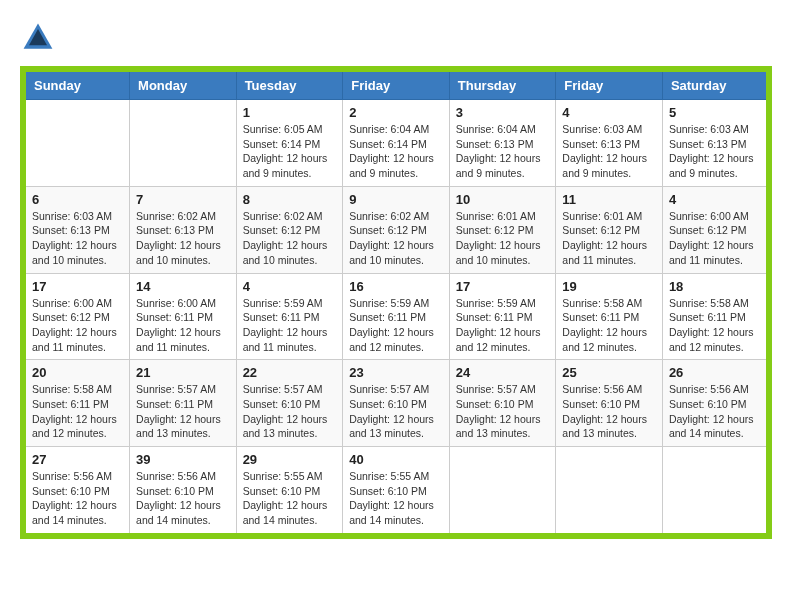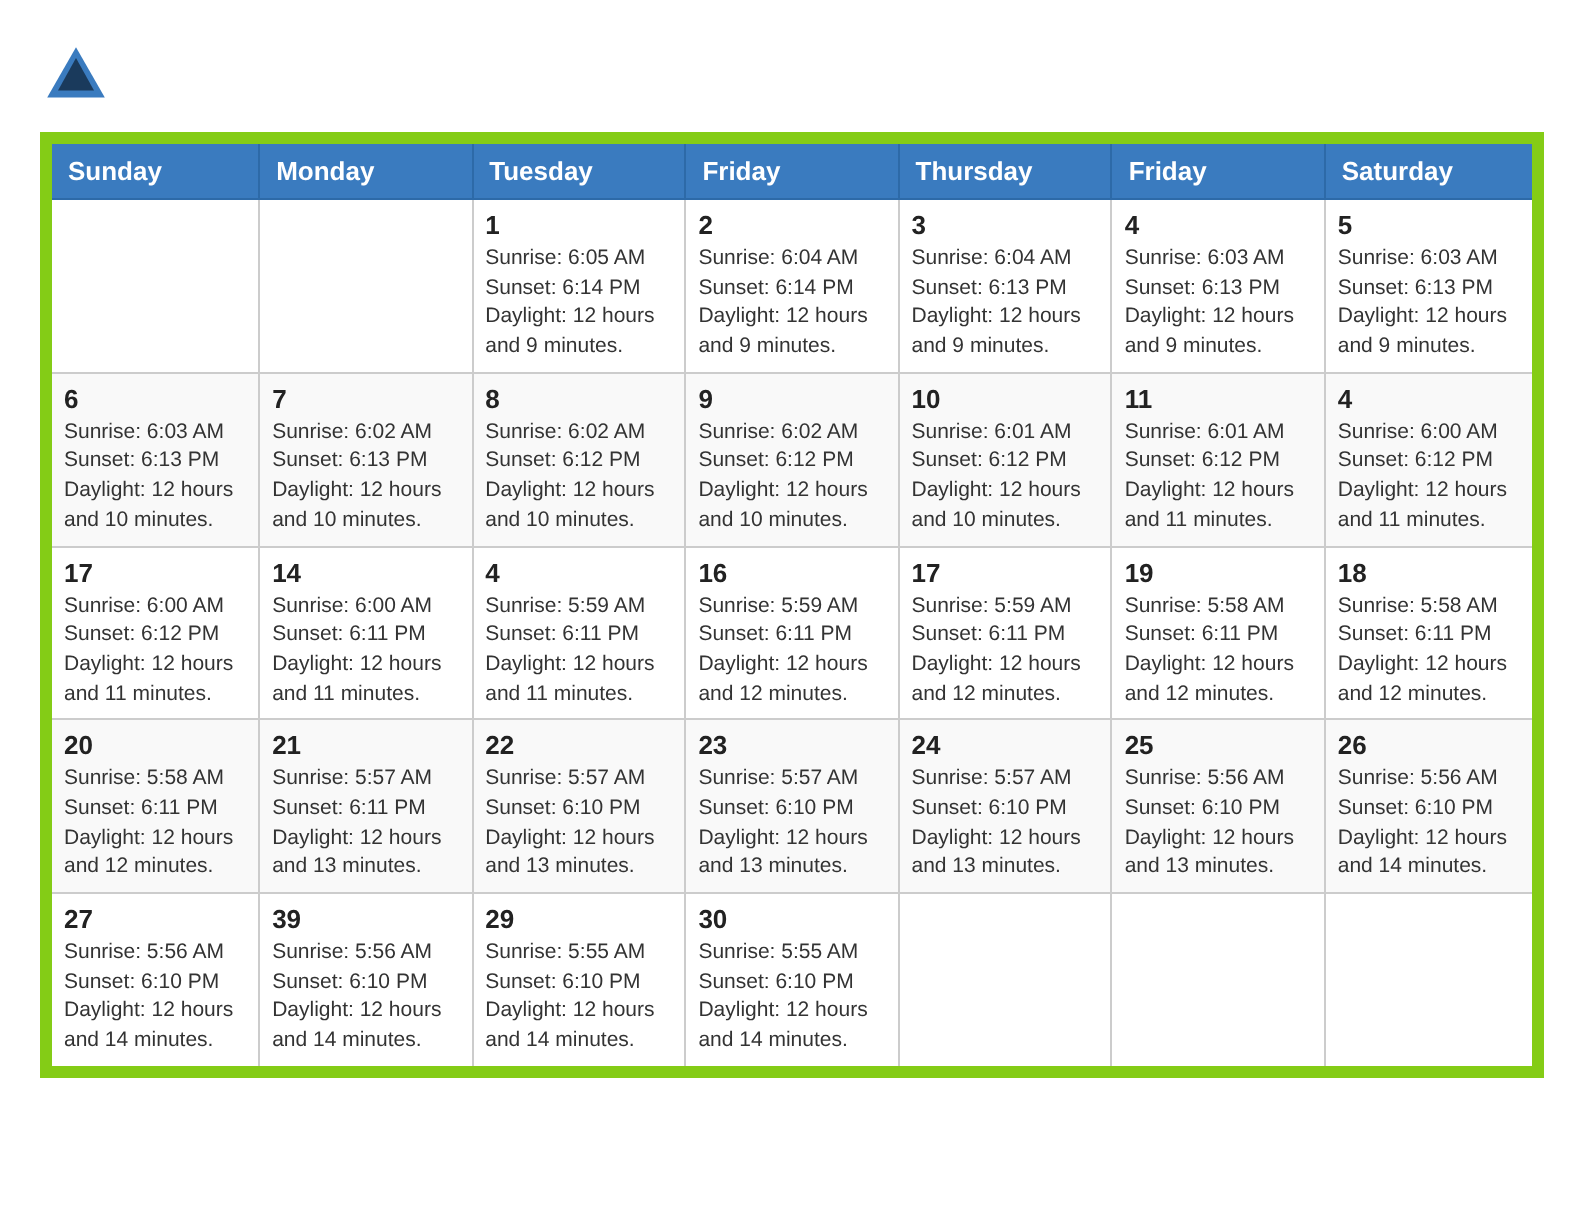--- a/index.html
+++ b/index.html
@@ -307,21 +307,21 @@
 Sunset: 6:10 PM
 Daylight: 12 hours and 14 minutes.</div>
         </td>
         <td>
           <span class="day-number">29</span>
           <div class="day-info" style="white-space: pre-line;">Sunrise: 5:55 AM
 Sunset: 6:10 PM
 Daylight: 12 hours and 14 minutes.</div>
         </td>
         <td>
-          <span class="day-number">30</span>
+          <span class="day-number">40</span>
           <div class="day-info" style="white-space: pre-line;">Sunrise: 5:55 AM
 Sunset: 6:10 PM
 Daylight: 12 hours and 14 minutes.</div>
         </td>
         <td class="empty-cell"></td>
         <td class="empty-cell"></td>
         <td class="empty-cell"></td>
       </tr>
     </tbody>
 </table>

